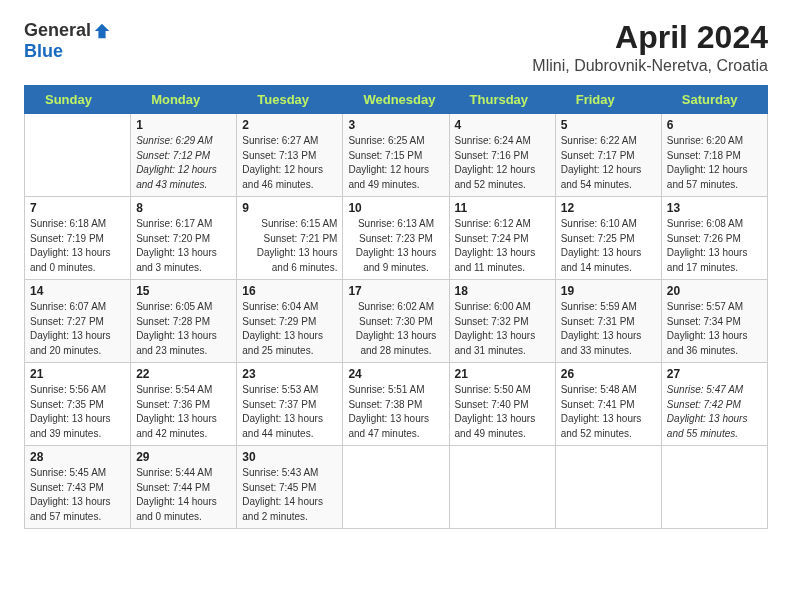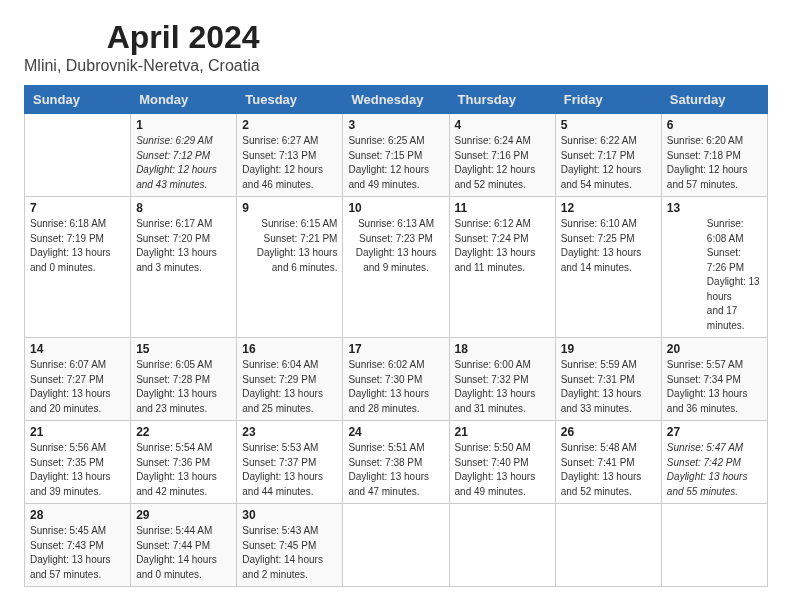--- a/index.html
+++ b/index.html
@@ -54,24 +54,24 @@
       color: #444;
       margin-top: 2px;
     }
     table {
       width: 100%;
       border-collapse: collapse;
       table-layout: fixed;
     }
     thead tr th {
       background: #2a6db5;
-      color: #e5e5e5;
+      color: #bef264;
       font-size: 13px;
       font-weight: bold;
-      padding: 6px 8px;
+      padding: 6px 20px;
       text-align: left;
       border: 1px solid #2a6db5;
     }
     tbody tr td {
       border: 1px solid #ccc;
       vertical-align: top;
       padding: 4px 5px;
       font-size: 10.5px;
       color: #222;
       background: #fff;
@@ -95,20 +95,29 @@
       color: #333;
     }
     .empty-cell {
       background: #fff !important;
     }
   </style>
 </head>
 <body>
 
 <div class="header-area">
+  <div class="logo">
+    <div class="logo-text">
+      <span class="logo-general">General</span>
+      <svg class="logo-icon" viewBox="0 0 20 20">
+        <polygon points="10,2 18,10 14,10 14,18 6,18 6,10 2,10" fill="#1a6abf"></polygon>
+      </svg>
+    </div>
+    <span class="logo-blue">Blue</span>
+  </div>
   <div class="title-area">
     <div class="calendar-title">April 2024</div>
     <div class="calendar-subtitle">Mlini, Dubrovnik-Neretva, Croatia</div>
   </div>
 </div>
 
 <table>
   <thead>
     <tr id="thead-row">
         <th>Sunday</th>
@@ -204,21 +213,21 @@
         </td>
         <td>
           <span class="day-number">12</span>
           <div class="day-info" style="white-space: pre-line;">Sunrise: 6:10 AM
 Sunset: 7:25 PM
 Daylight: 13 hours
 and 14 minutes.</div>
         </td>
         <td>
           <span class="day-number">13</span>
-          <div class="day-info" style="white-space: pre-line; margin-left: 40px;">Sunrise: 6:08 AM
+          <div class="day-info" style="white-space: pre-line;">Sunrise: 6:08 AM
 Sunset: 7:26 PM
 Daylight: 13 hours
 and 17 minutes.</div>
         </td>
       </tr>
       <tr>
         <td>
           <span class="day-number">14</span>
           <div class="day-info" style="white-space: pre-line;">Sunrise: 6:07 AM
 Sunset: 7:27 PM
@@ -234,21 +243,21 @@
         </td>
         <td>
           <span class="day-number">16</span>
           <div class="day-info" style="white-space: pre-line;">Sunrise: 6:04 AM
 Sunset: 7:29 PM
 Daylight: 13 hours
 and 25 minutes.</div>
         </td>
         <td>
           <span class="day-number">17</span>
-          <div class="day-info" style="white-space: pre-line;">Sunrise: 6:02 AM
+          <div class="day-info" style="white-space: pre-line; text-align: center;">Sunrise: 6:02 AM
 Sunset: 7:30 PM
 Daylight: 13 hours
 and 28 minutes.</div>
         </td>
         <td>
           <span class="day-number">18</span>
           <div class="day-info" style="white-space: pre-line;">Sunrise: 6:00 AM
 Sunset: 7:32 PM
 Daylight: 13 hours
 and 31 minutes.</div>

